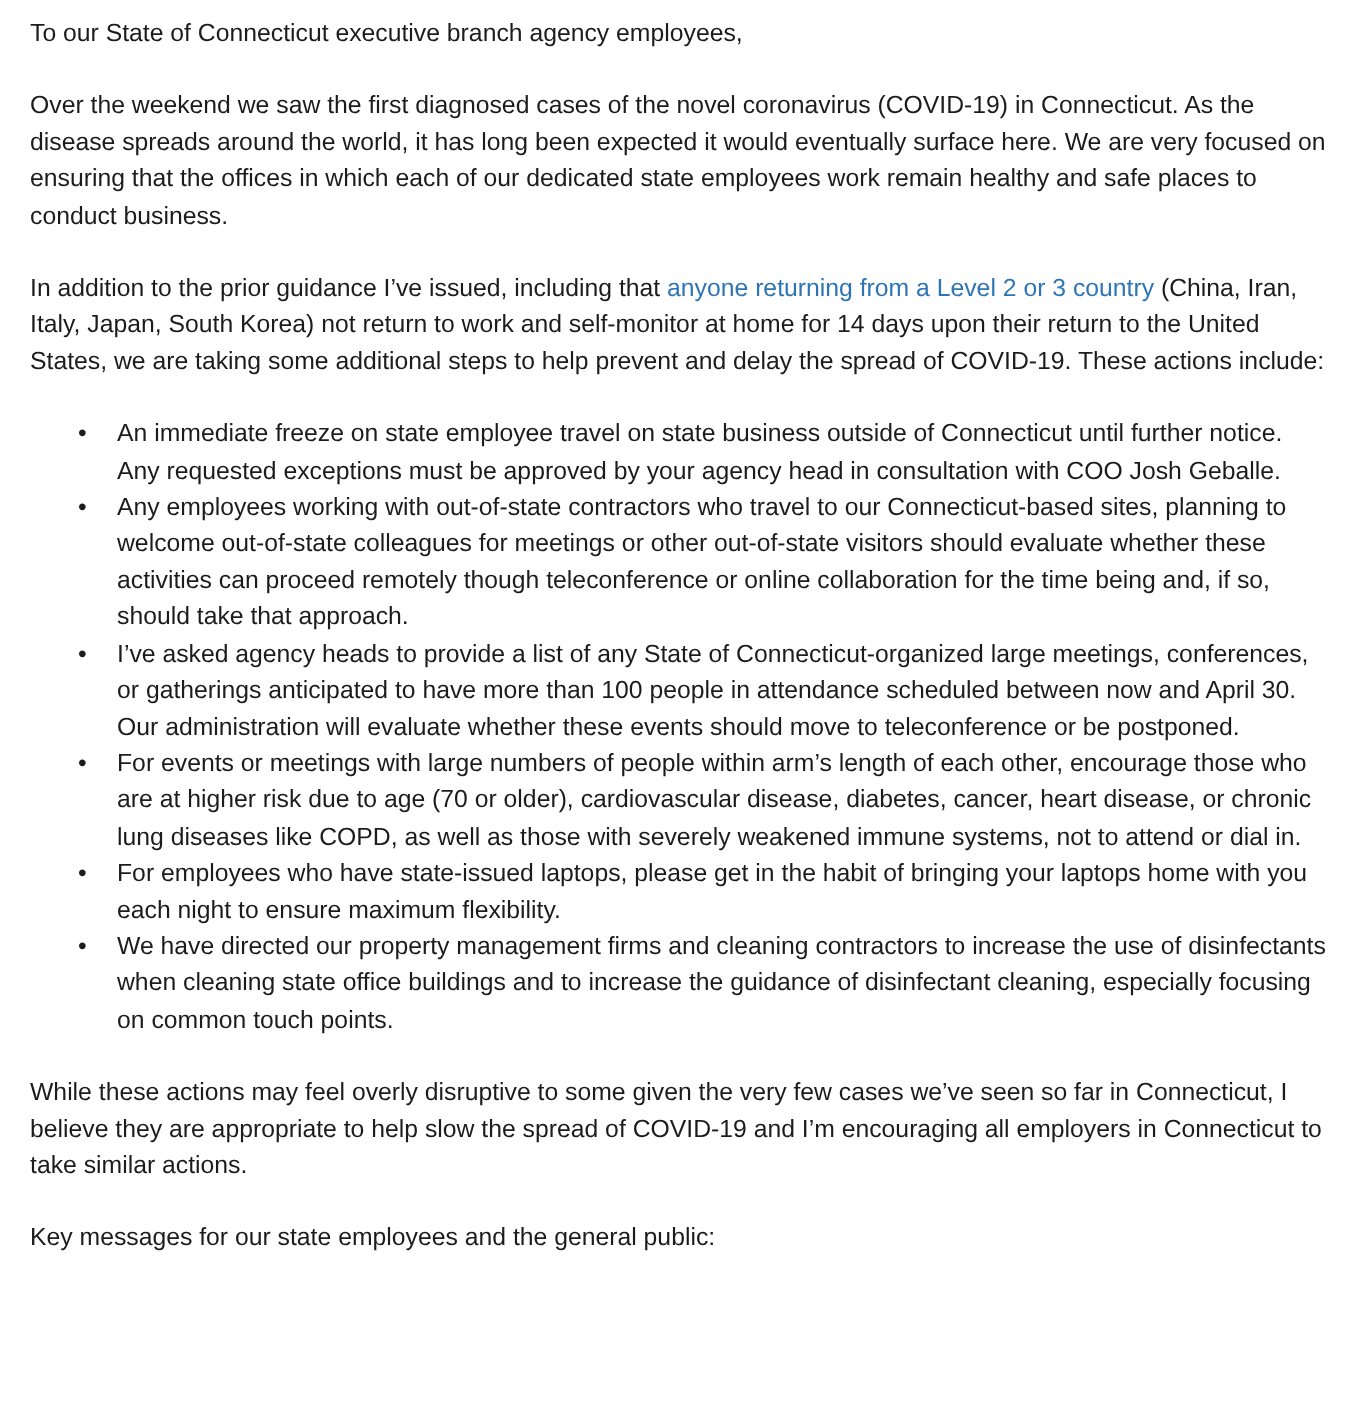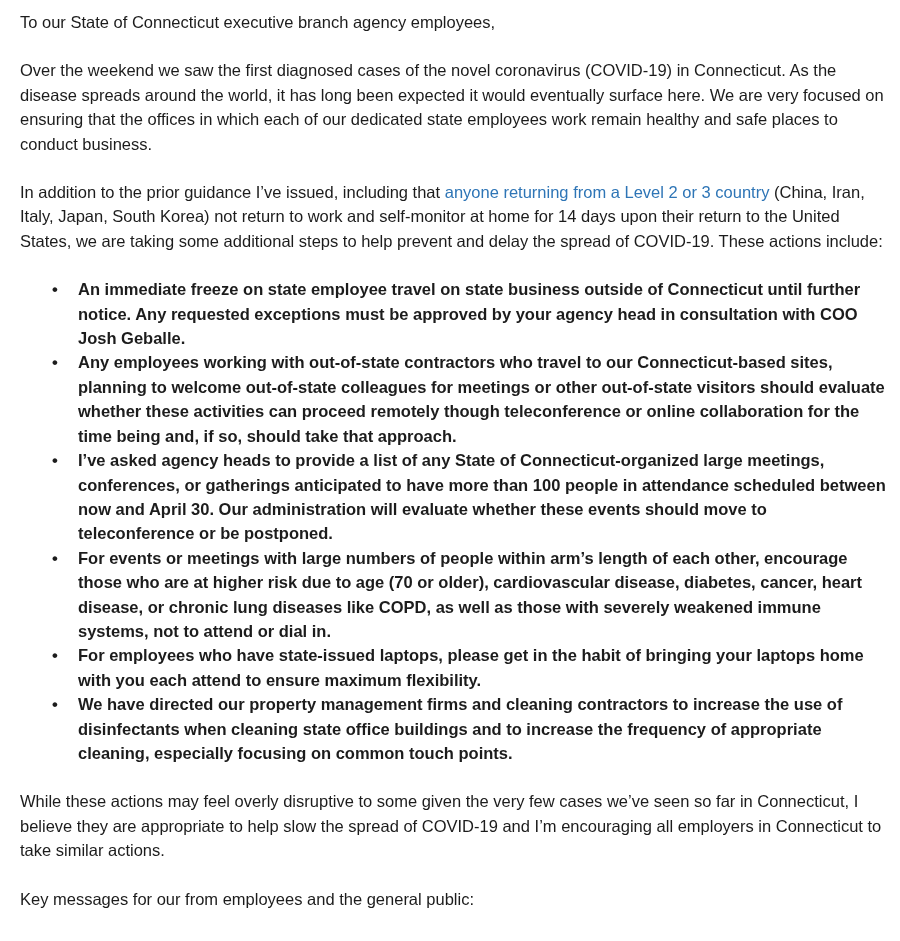--- a/index.html
+++ b/index.html
@@ -34,21 +34,20 @@
     cursor: pointer;
   }
   ul.action-list {
     margin: 0 0 24px 0;
     padding: 0 0 0 58px;
     list-style: none;
   }
   ul.action-list li {
     position: relative;
     margin: 0;
-    font-weight: bold;
   }
   ul.action-list li::before {
     content: "\2022";
     position: absolute;
     left: -26px;
     top: 0;
     color: #1c1c1c;
   }
 </style>
 </head>
@@ -60,21 +59,21 @@
 
   <p class="para">Over the weekend we saw the first diagnosed cases of the novel coronavirus (COVID-19) in Connecticut. As the disease spreads around the world, it has long been expected it would eventually surface here. We are very focused on ensuring that the offices in which each of our dedicated state employees work remain healthy and safe places to conduct business.</p>
 
   <p class="para"><span>In addition to the prior guidance I’ve issued, including that </span><a class="doc-link">anyone returning from a Level 2 or 3 country</a><span> (China, Iran, Italy, Japan, South Korea) not return to work and self-monitor at home for 14 days upon their return to the United States, we are taking some additional steps to help prevent and delay the spread of COVID-19. These actions include:</span></p>
 
   <ul class="action-list">
     <li>An immediate freeze on state employee travel on state business outside of Connecticut until further notice. Any requested exceptions must be approved by your agency head in consultation with COO Josh Geballe.</li>
     <li>Any employees working with out-of-state contractors who travel to our Connecticut-based sites, planning to welcome out-of-state colleagues for meetings or other out-of-state visitors should evaluate whether these activities can proceed remotely though teleconference or online collaboration for the time being and, if so, should take that approach.</li>
     <li>I’ve asked agency heads to provide a list of any State of Connecticut-organized large meetings, conferences, or gatherings anticipated to have more than 100 people in attendance scheduled between now and April 30. Our administration will evaluate whether these events should move to teleconference or be postponed.</li>
     <li>For events or meetings with large numbers of people within arm’s length of each other, encourage those who are at higher risk due to age (70 or older), cardiovascular disease, diabetes, cancer, heart disease, or chronic lung diseases like COPD, as well as those with severely weakened immune systems, not to attend or dial in.</li>
-    <li>For employees who have state-issued laptops, please get in the habit of bringing your laptops home with you each attend to ensure maximum flexibility.</li>
-    <li>We have directed our property management firms and cleaning contractors to increase the use of disinfectants when cleaning state office buildings and to increase the frequency of appropriate cleaning, especially focusing on common touch points.</li>
+    <li>For employees who have state-issued laptops, please get in the habit of bringing your laptops home with you each night to ensure maximum flexibility.</li>
+    <li>We have directed our property management firms and cleaning contractors to increase the use of disinfectants when cleaning state office buildings and to increase the guidance of disinfectant cleaning, especially focusing on common touch points.</li>
   </ul>
 
   <p class="para">While these actions may feel overly disruptive to some given the very few cases we’ve seen so far in Connecticut, I believe they are appropriate to help slow the spread of COVID-19 and I’m encouraging all employers in Connecticut to take similar actions.</p>
 
-  <p class="para">Key messages for our from employees and the general public:</p>
+  <p class="para">Key messages for our state employees and the general public:</p>
 
 </div>
 
 </body></html>

